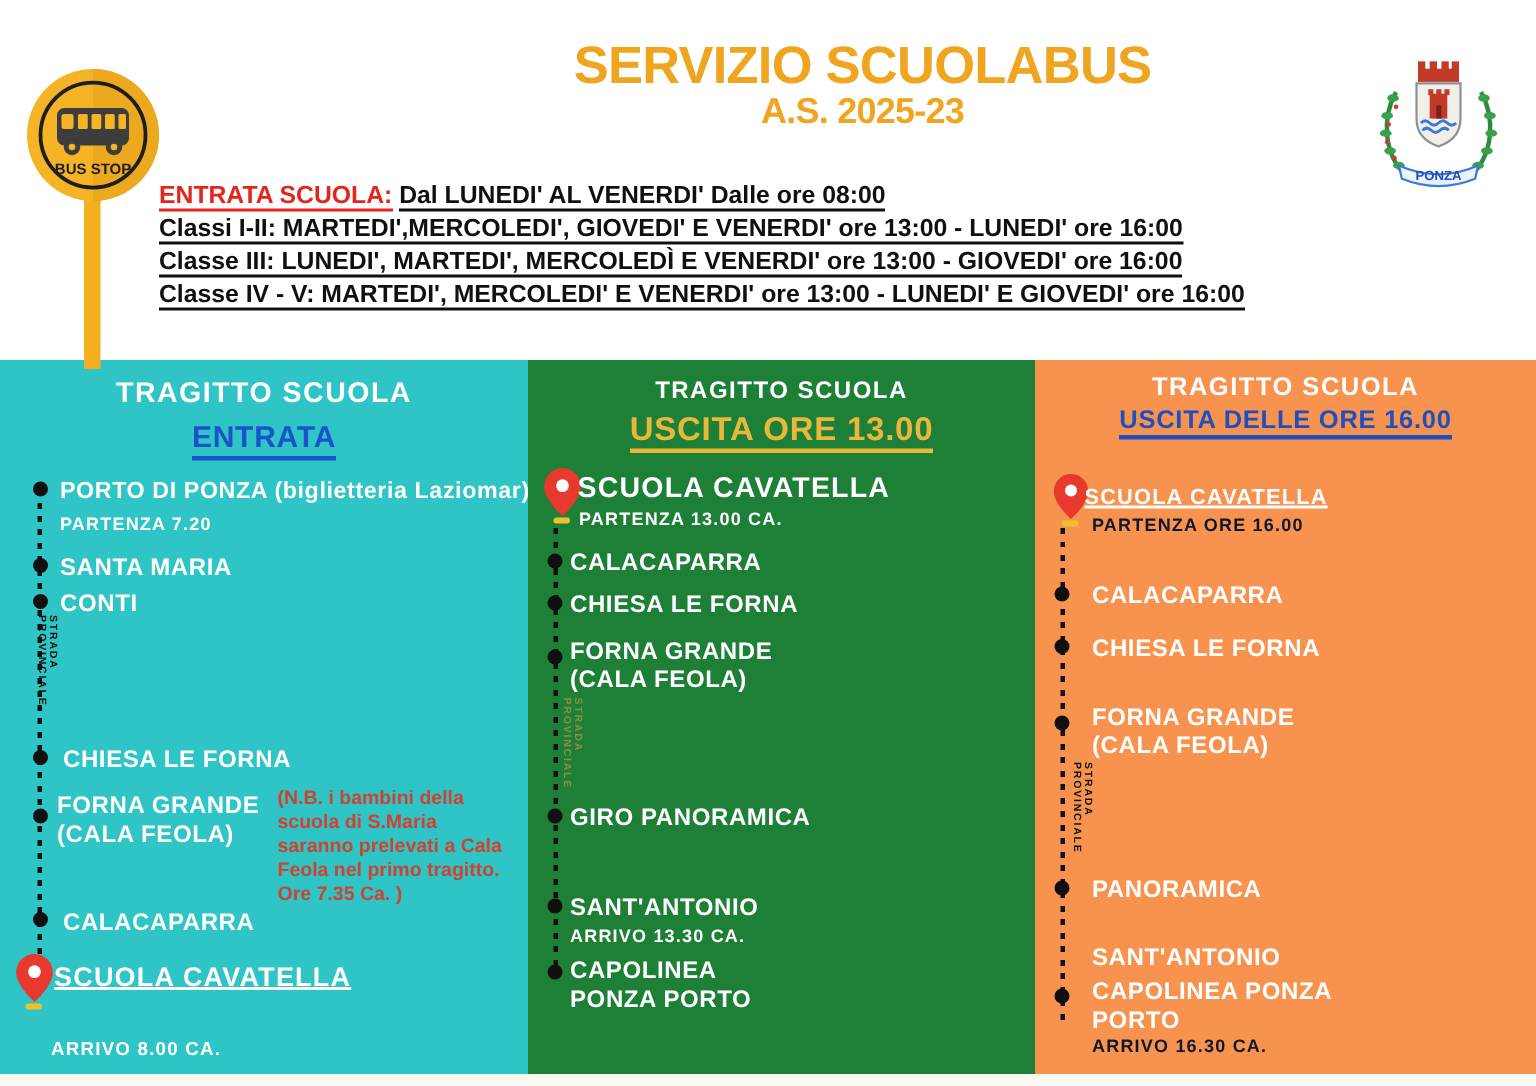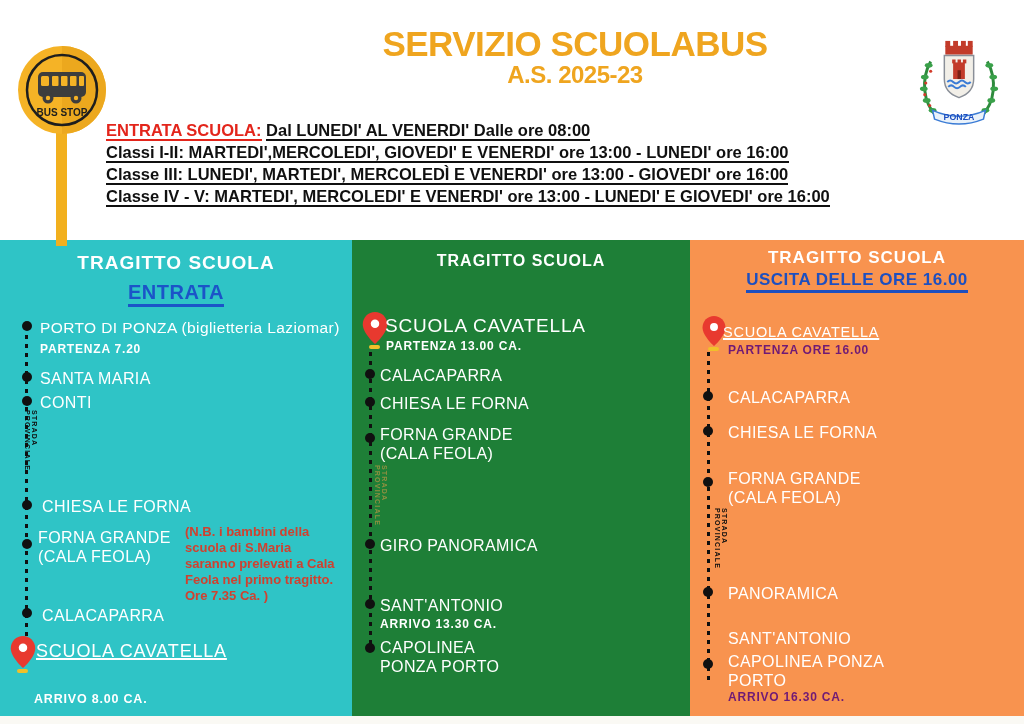--- a/index.html
+++ b/index.html
@@ -25,29 +25,29 @@
   .sched .line{margin-bottom:3px;line-height:19px;}
   .u{border-bottom:2.5px solid currentColor;padding-bottom:0px;}
   .redlbl{color:#E3251B;}
 
   
   .col{position:absolute;top:240px;height:476px;}
   .col-title{position:absolute;left:0;width:100%;text-align:center;color:#ffffff;font-weight:800;letter-spacing:1px;}
   .col-sub{position:absolute;left:0;width:100%;text-align:center;font-weight:800;letter-spacing:0.5px;}
   .col-sub span{border-bottom:3px solid currentColor;padding-bottom:1px;}
 
-  .stop{position:absolute;color:#ffffff;font-weight:normal;font-size:16px;letter-spacing:0.4px;line-height:19px;}
+  .stop{position:absolute;color:#ffffff;font-weight:bold;font-size:16px;letter-spacing:0.4px;line-height:19px;}
   .stop-sub{position:absolute;color:#ffffff;font-weight:bold;font-size:12px;letter-spacing:0.8px;}
   .dot{position:absolute;width:10px;height:10px;border-radius:50%;background:#101010;}
   .rline{position:absolute;width:3px;background-image:repeating-linear-gradient(to bottom,#101010 0 4px,transparent 4px 9px);}
   .roadlbl{position:absolute;writing-mode:vertical-rl;font-size:7px;font-weight:bold;letter-spacing:1.2px;color:#101010;}
   .pin{position:absolute;}
   .pin-base{position:absolute;width:11px;height:4px;border-radius:2px;background:#F0C02A;}
   .note{position:absolute;color:#D0412F;font-weight:800;font-size:13px;line-height:16px;}
-  .dark{color:#701a75;}
+  .dark{color:#0f172a;}
   .underl{text-decoration:underline;text-decoration-thickness:2px;}
 
   .footer-strip{position:absolute;left:0;top:716px;width:1024px;height:8px;background:#FAF9F4;}
 </style>
 </head>
 <body>
 
 <div id="page">
 
   <div>
@@ -153,20 +153,21 @@
       <path d="M13 0 C5.8 0 0 5.8 0 13 c0 9.7 13 21 13 21 s13 -11.3 13 -21 C26 5.8 20.2 0 13 0 z" fill="#E8392F"></path>
       <circle cx="13" cy="12.5" r="4.5" fill="#ffffff"></circle>
     </svg>
     <div class="pin-base" style="left:17px;top:429px;"></div>
     <div class="stop underl" style="left:36px;top:402px;font-size:18px;letter-spacing:0.8px;">SCUOLA CAVATELLA</div>
     <div class="stop-sub" style="left:34px;top:452px;font-size:12.5px;">ARRIVO 8.00 CA.</div>
   </div>
 
   <div class="col" style="left:352px;width:338px;background:#1E7F37;">
     <div class="col-title" style="top:12px;font-size:16px;">TRAGITTO SCUOLA</div>
+    <div class="col-sub" style="top:33px;font-size:22px;color:#E9B73B;"><span>USCITA ORE 13.00</span></div>
 
     <svg class="pin" style="left:10px;top:72px;" width="26" height="32" viewBox="0 0 26 34">
       <path d="M13 0 C5.8 0 0 5.8 0 13 c0 9.7 13 21 13 21 s13 -11.3 13 -21 C26 5.8 20.2 0 13 0 z" fill="#E8392F"></path>
       <circle cx="13" cy="12.5" r="4.5" fill="#ffffff"></circle>
     </svg>
     <div class="pin-base" style="left:17px;top:105px;"></div>
     <div class="stop" style="left:33px;top:76px;font-size:19px;letter-spacing:0.8px;">SCUOLA CAVATELLA</div>
     <div class="stop-sub" style="left:34px;top:99px;">PARTENZA 13.00 CA.</div>
 
     <div class="rline" style="left:17px;top:112px;height:296px;"></div>

